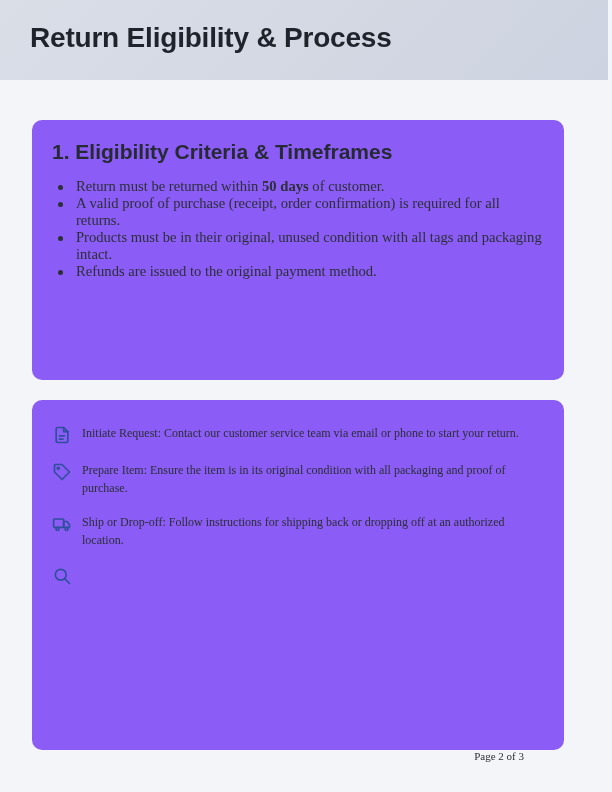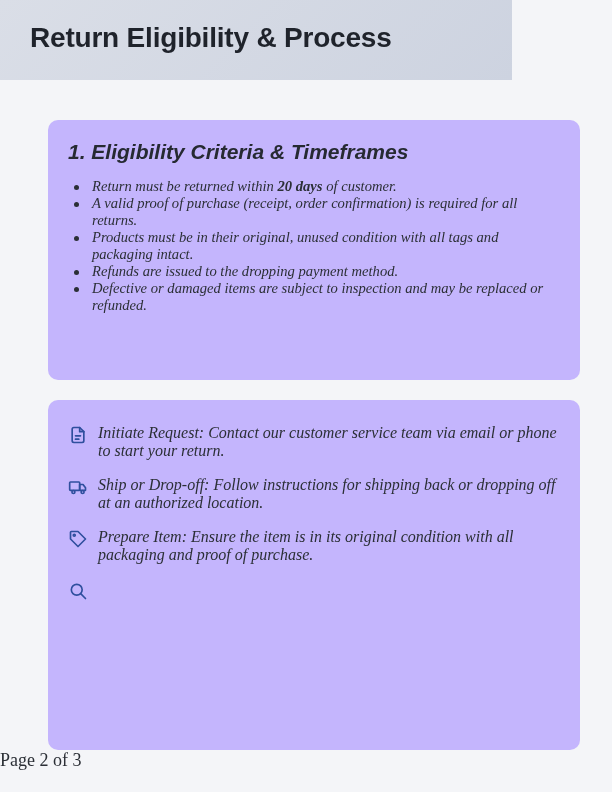--- a/index.html
+++ b/index.html
@@ -5,34 +5,33 @@
     * { box-sizing: border-box; margin: 0; padding: 0; }
     html, body { width: 612px; height: 792px; }
     body {
       background: #f4f5f8;
       font-family: "DejaVu Serif", "Liberation Serif", serif;
       color: #2b2f36;
       position: relative;
       overflow: hidden;
     }
     .header {
-      position: absolute; left: 0; top: 0; width: 512px; height: 80px;
+      position: absolute; left: 0; top: 0; width: 608px; height: 80px;
       background: linear-gradient(135deg, #dadee7 0%, #cdd3e0 100%);
     }
     .header h1 {
       position: absolute; left: 30px; top: 22px;
       font-family: "Liberation Sans", sans-serif;
       font-weight: bold; font-size: 28px; color: #1f232b;
       letter-spacing: -0.2px;
     }
     .card {
-      position: absolute; left: 48px; width: 532px;
-      background: #c4b5fd; border-radius: 10px;
+      position: absolute; left: 32px; width: 532px;
+      background: #8b5cf6; border-radius: 10px;
       padding: 20px 20px;
-      font-style: italic;
     }
     .card1 { top: 120px; height: 260px; }
     .card2 { top: 400px; height: 350px; }
     .card h2 {
       font-family: "Liberation Sans", sans-serif;
       font-weight: bold; font-size: 21px; color: #262a32;
       margin-bottom: 14px;
     }
     ul.criteria { list-style: none; padding-left: 24px; }
     ul.criteria li {
@@ -43,78 +42,77 @@
     ul.criteria li::before {
       content: ""; position: absolute; left: -18px; top: 7px;
       width: 5px; height: 5px; border-radius: 50%; background: #2b2f36;
     }
     ul.criteria li b { font-weight: bold; }
     .steps { margin-top: 4px; }
     .step { display: flex; align-items: flex-start; margin-bottom: 16px; }
     .step .icon { width: 20px; height: 20px; margin-right: 10px; margin-top: 1px; flex: none; }
     .step .icon svg { width: 20px; height: 20px; display: block; }
     .step .txt {
-      font-family: "Liberation Serif", serif; font-size: 16px; line-height: 18px;
+      font-family: "Liberation Serif", serif; font-size: 12px; line-height: 18px;
       color: #2b2f36;
     }
     .footer {
       position: absolute; left: 0; width: 524px; top: 750px;
-      text-align: left; font-family: "Liberation Serif", serif;
-      font-size: 18px; color: #2b2f36;
+      text-align: right; font-family: "Liberation Serif", serif;
+      font-size: 11px; color: #2b2f36;
     }
   </style>
 </head>
 <body>
 
 <div class="header">
   <h1>Return Eligibility &amp; Process</h1>
 </div>
 
 <div class="card card1">
   <h2>1. Eligibility Criteria &amp; Timeframes</h2>
   <ul class="criteria">
-    <li><span>Return must be returned within </span><b>20 days</b><span> of customer.</span></li>
+    <li><span>Return must be returned within </span><b>50 days</b><span> of customer.</span></li>
     <li>A valid proof of purchase (receipt, order confirmation) is required for all returns.</li>
     <li>Products must be in their original, unused condition with all tags and packaging intact.</li>
-    <li>Refunds are issued to the dropping payment method.</li>
-    <li>Defective or damaged items are subject to inspection and may be replaced or refunded.</li>
+    <li>Refunds are issued to the original payment method.</li>
   </ul>
 </div>
 
 <div class="card card2">
   <div class="steps">
     <div class="step">
       <span class="icon">
         <svg viewBox="0 0 24 24" fill="none" stroke="#2f4f9e" stroke-width="2" stroke-linecap="round" stroke-linejoin="round">
             <path d="M14 3H7a2 2 0 0 0-2 2v14a2 2 0 0 0 2 2h10a2 2 0 0 0 2-2V8z"></path>
             <path d="M14 3v5h5"></path>
             <path d="M9 13h6M9 17h4"></path>
           </svg>
       </span>
       <span class="txt">Initiate Request: Contact our customer service team via email or phone to start your return.</span>
     </div>
     <div class="step">
       <span class="icon">
         <svg viewBox="0 0 24 24" fill="none" stroke="#2f4f9e" stroke-width="2" stroke-linecap="round" stroke-linejoin="round">
+            <path d="M3 12V4a1 1 0 0 1 1-1h8l9 9-9 9z"></path>
+            <circle cx="7.5" cy="7.5" r="1.2"></circle>
+          </svg>
+      </span>
+      <span class="txt">Prepare Item: Ensure the item is in its original condition with all packaging and proof of purchase.</span>
+    </div>
+    <div class="step">
+      <span class="icon">
+        <svg viewBox="0 0 24 24" fill="none" stroke="#2f4f9e" stroke-width="2" stroke-linecap="round" stroke-linejoin="round">
             <rect x="2" y="6" width="12" height="10" rx="1"></rect>
             <path d="M14 9h4l3 4v3h-7z"></path>
             <circle cx="6.5" cy="18" r="1.8"></circle>
             <circle cx="17.5" cy="18" r="1.8"></circle>
           </svg>
       </span>
       <span class="txt">Ship or Drop-off: Follow instructions for shipping back or dropping off at an authorized location.</span>
-    </div>
-    <div class="step">
-      <span class="icon">
-        <svg viewBox="0 0 24 24" fill="none" stroke="#2f4f9e" stroke-width="2" stroke-linecap="round" stroke-linejoin="round">
-            <path d="M3 12V4a1 1 0 0 1 1-1h8l9 9-9 9z"></path>
-            <circle cx="7.5" cy="7.5" r="1.2"></circle>
-          </svg>
-      </span>
-      <span class="txt">Prepare Item: Ensure the item is in its original condition with all packaging and proof of purchase.</span>
     </div>
     <div class="step">
       <span class="icon">
         <svg viewBox="0 0 24 24" fill="none" stroke="#2f4f9e" stroke-width="2" stroke-linecap="round" stroke-linejoin="round">
             <circle cx="10.5" cy="10.5" r="6.5"></circle>
             <path d="M15.5 15.5L21 21"></path>
           </svg>
       </span>
     </div>
   </div>

